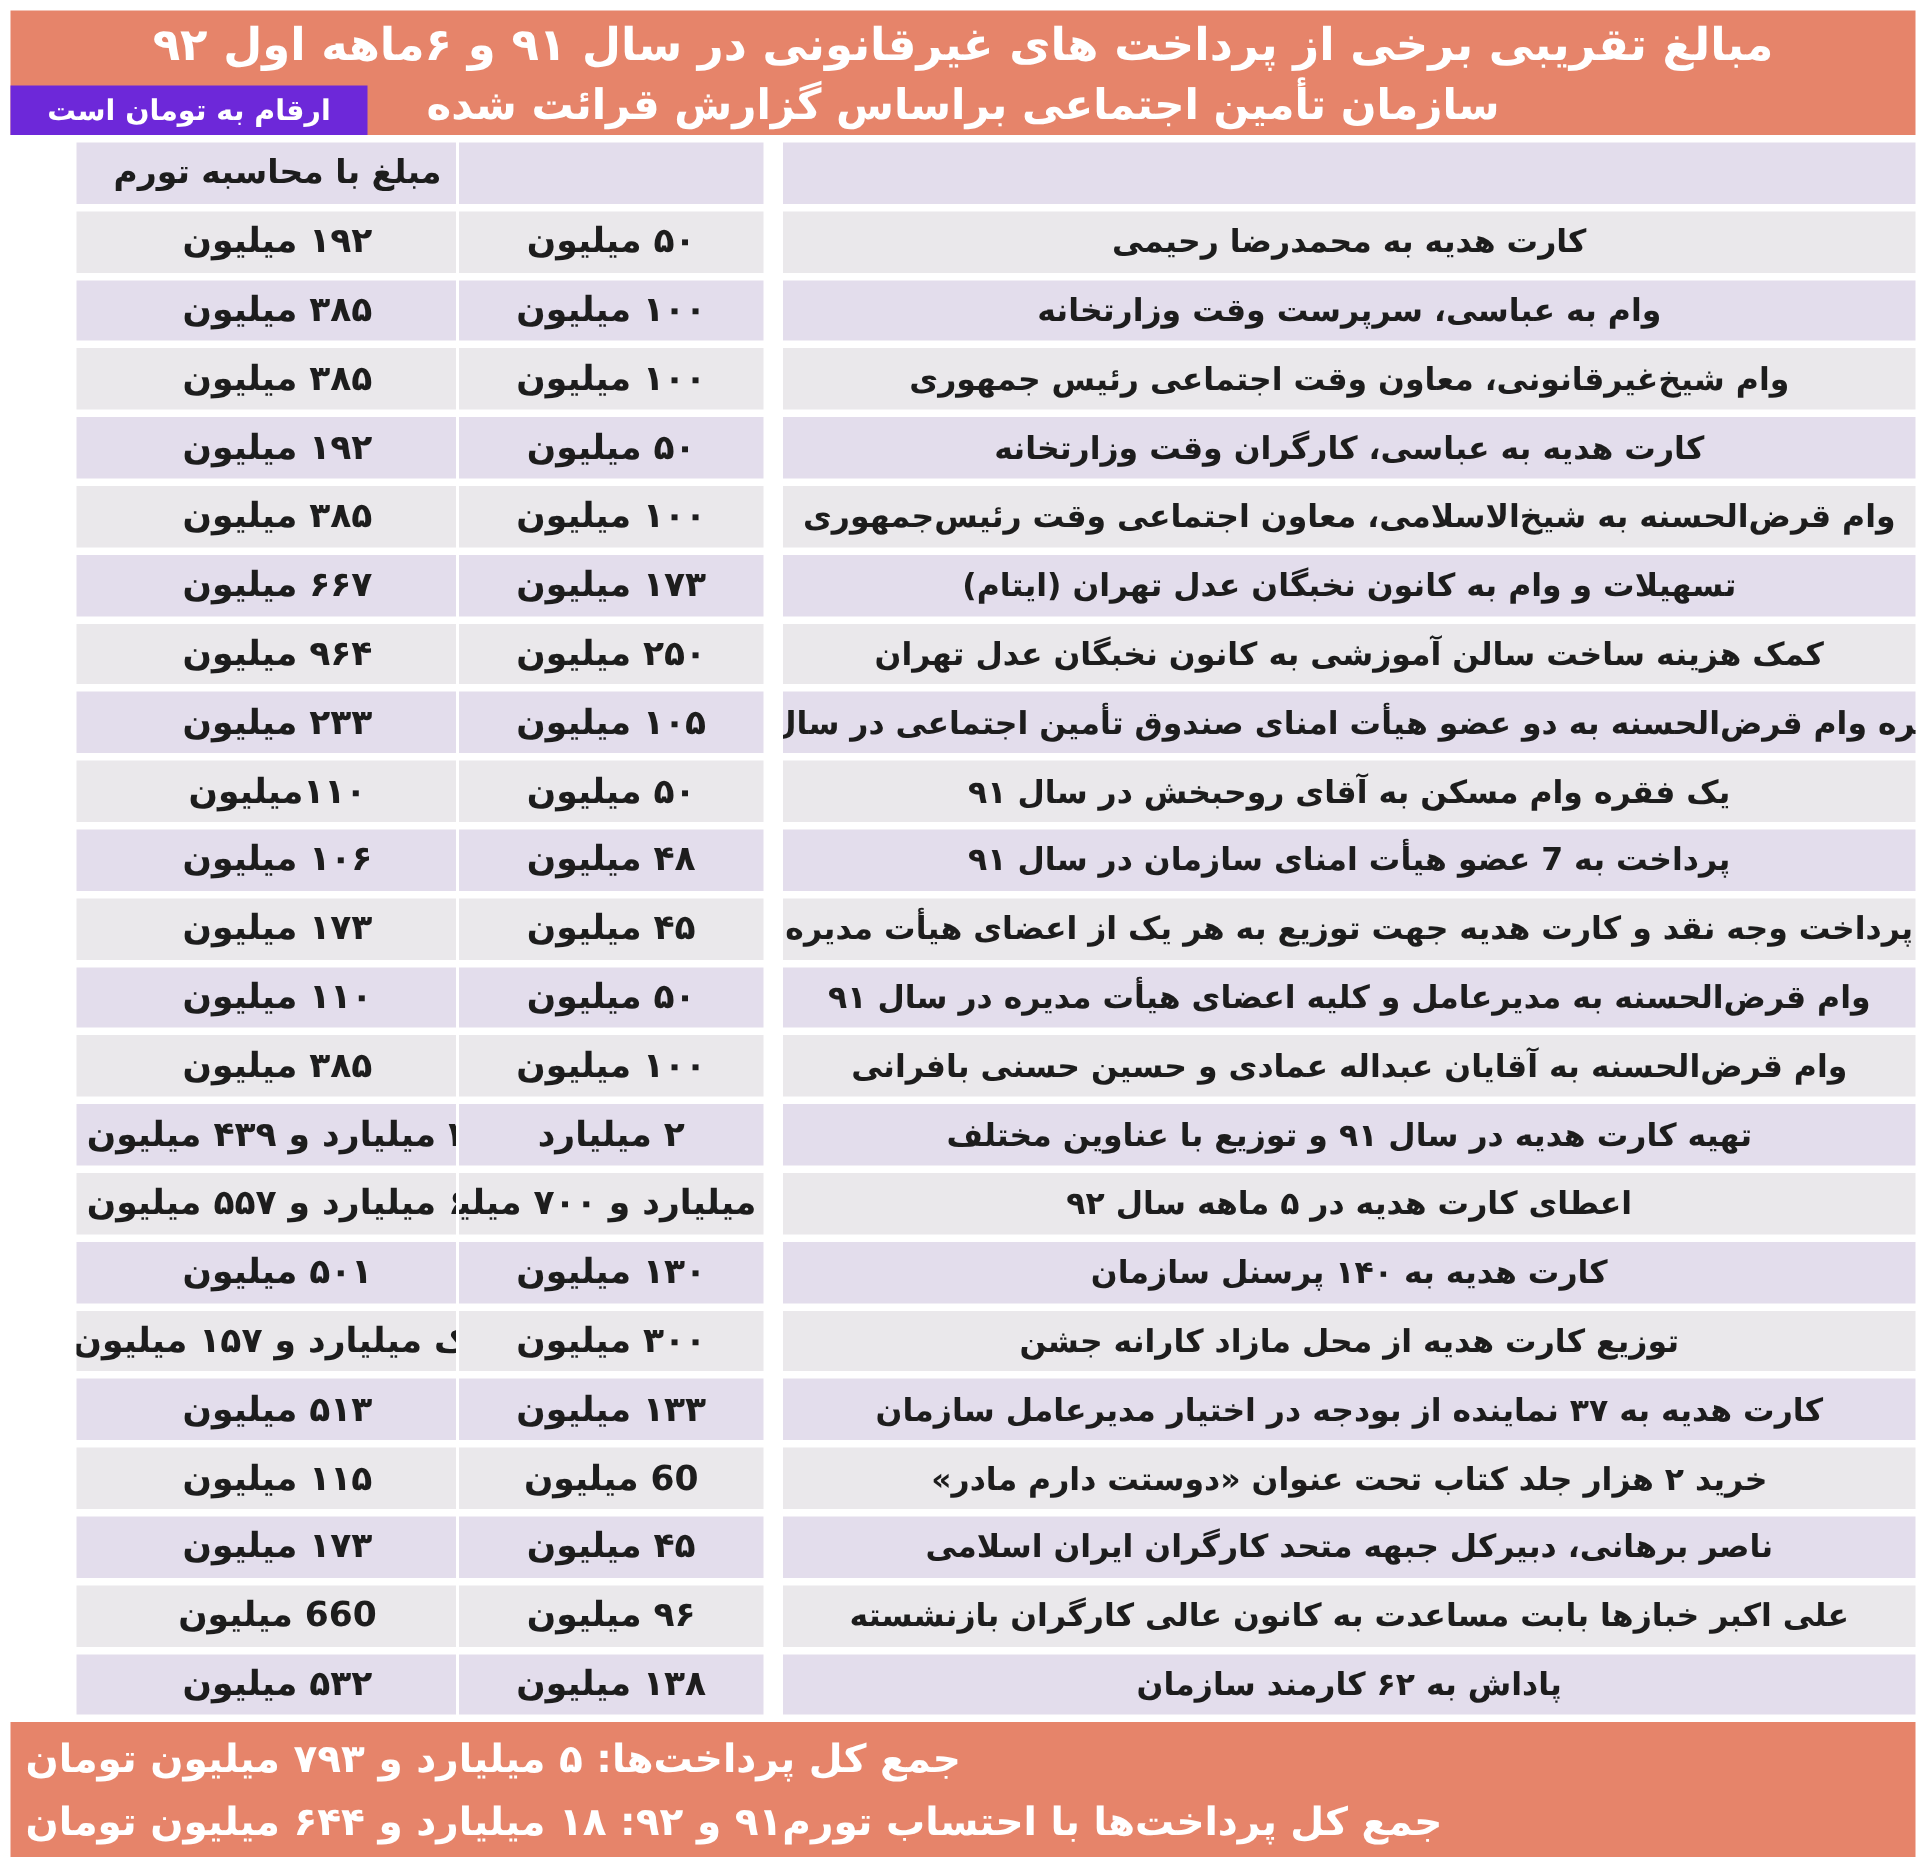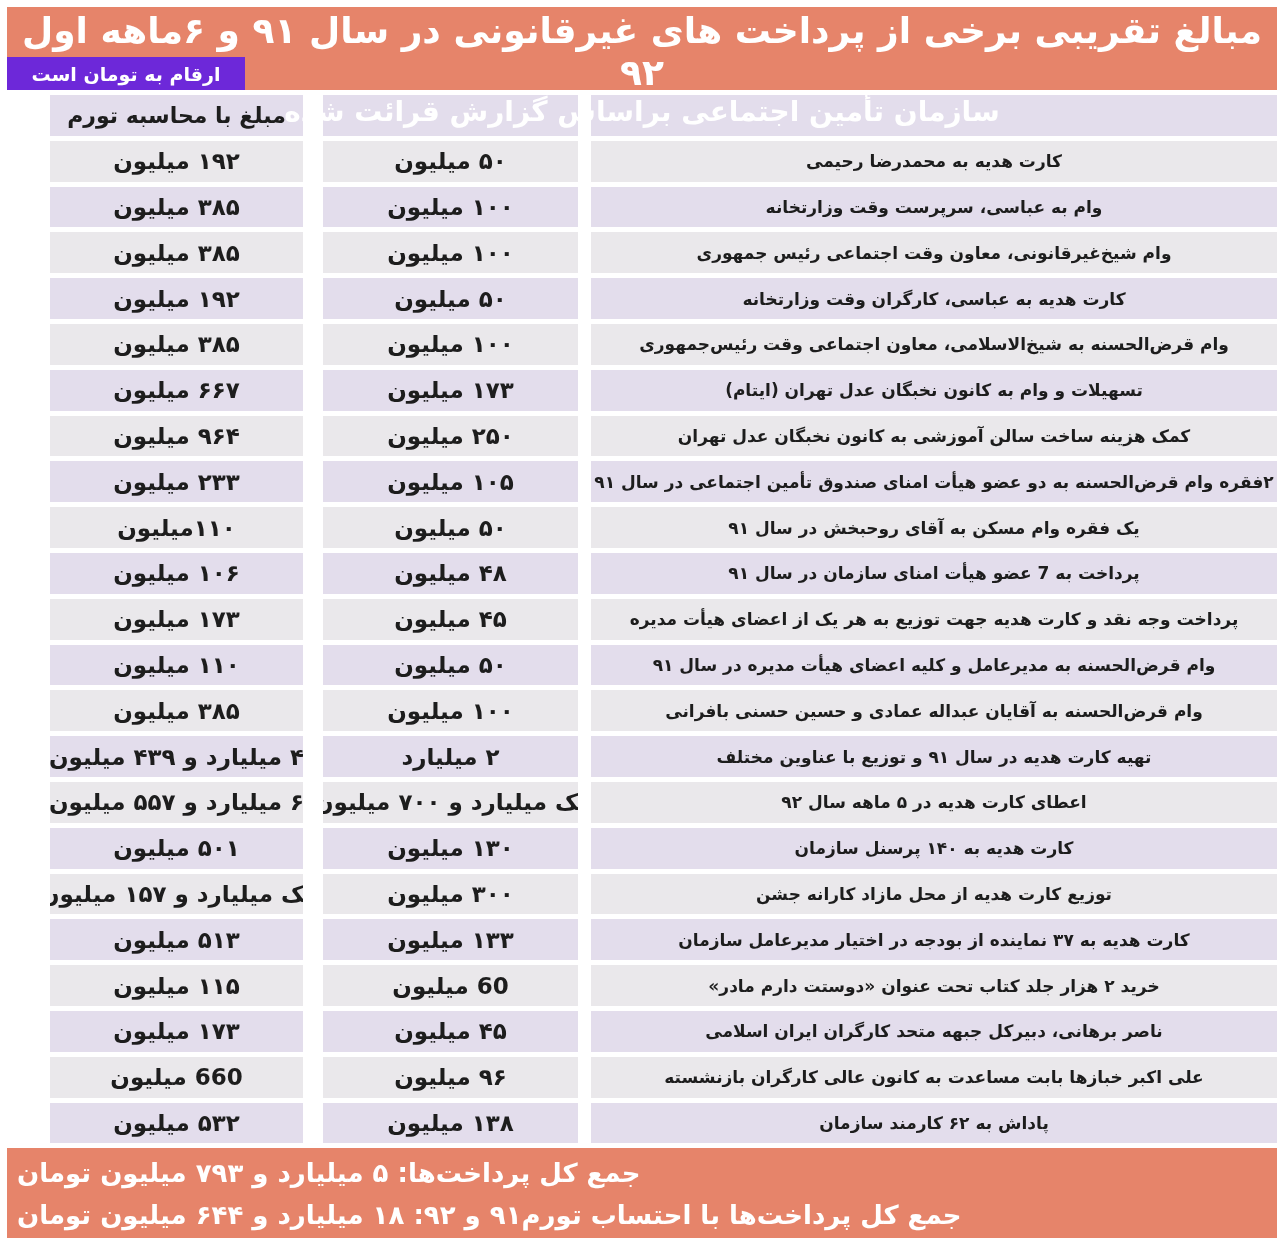--- a/index.html
+++ b/index.html
@@ -14,41 +14,41 @@
   .canvas { position: absolute; top: 7px; left: 7px; width: 1270px; }
 
   
   .title-block {
     position: relative;
     height: 83px;
     background: #E6846A;
     color: #ffffff;
     text-align: center;
   }
-  .title-line1 { font-size: 36px; font-weight: bold; line-height: 42px; padding-top: 3px; }
+  .title-line1 { font-size: 30px; font-weight: bold; line-height: 42px; padding-top: 3px; }
   .title-line2 { font-size: 28px; font-weight: bold; line-height: 36px; }
   .unit-badge {
     position: absolute; left: 0; bottom: 0;
     width: 238px; height: 33px;
     background: #6d28d9; color: #ffffff;
     font-size: 19px; font-weight: bold;
     display: flex; align-items: center; justify-content: center;
   }
 
   
   .tbl { margin-top: 5px; }
   .trow { display: flex; height: 40.8px; margin-bottom: 5px; }
   .trow > div {
     display: flex; align-items: center; justify-content: center;
     font-weight: bold; color: #1d1d1d;
     overflow: hidden; white-space: nowrap;
   }
-  .cell-desc   { width: 686px; margin-left: 13px; font-size: 17px; }
-  .cell-amount { width: 255px; margin-left: 20px; font-size: 23px; }
-  .cell-infl   { width: 253px; font-size: 23px; }
+  .cell-desc   { width: 755px; margin-left: 13px; font-size: 21px; }
+  .cell-amount { width: 203px; margin-left: 2px; font-size: 23px; }
+  .cell-infl   { width: 253px; font-size: 23px; padding-left: 15px; }
   .trow.bg-a > div { background: #EAE8EB; }  
   .trow.bg-b > div { background: #E3DDEC; }  
   .thead > div { background: #E3DDEC; }
   .thead .cell-infl { font-size: 22px; }
 
   
   .totals {
     height: 90px;
     background: #E6846A;
     color: #ffffff;

